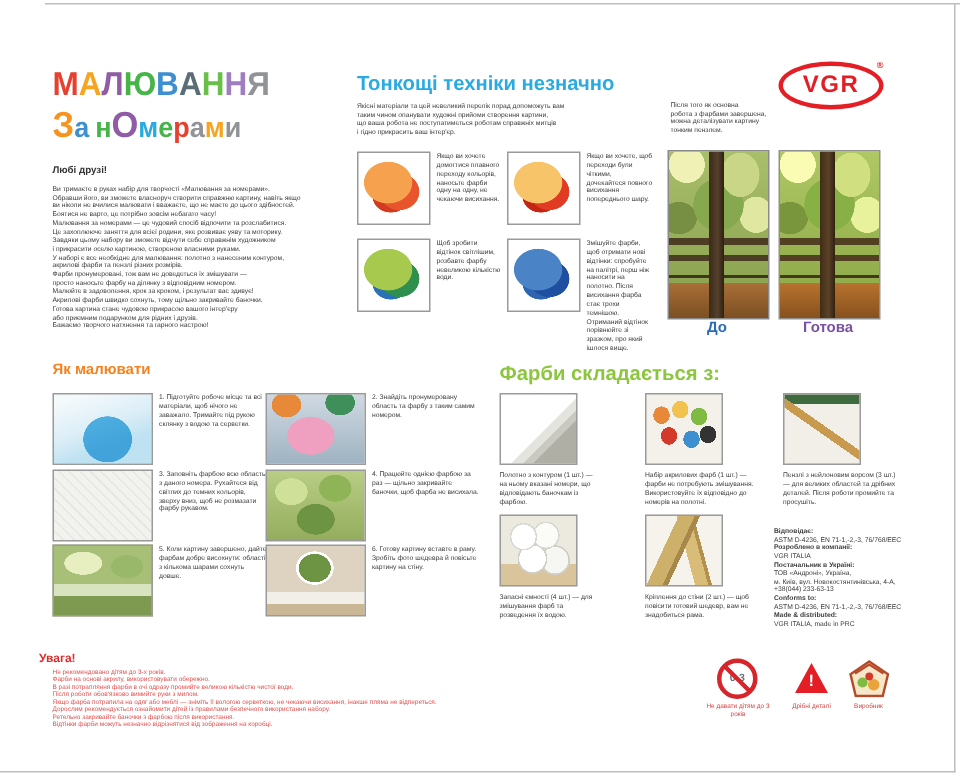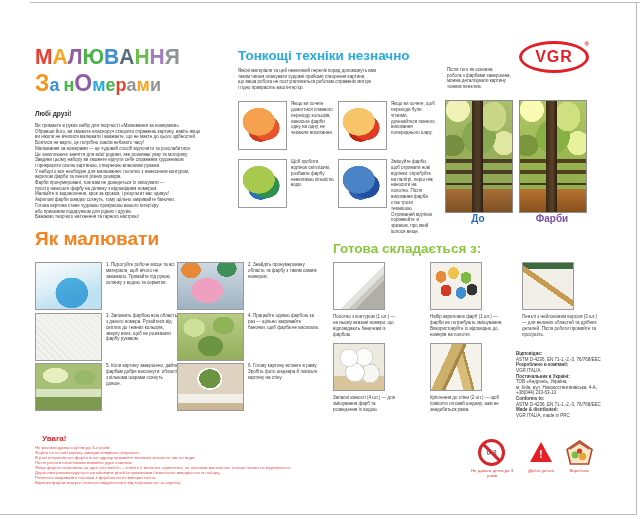--- a/index.html
+++ b/index.html
@@ -46,21 +46,21 @@
       radial-gradient(42% 26% at 50% 32%, #86a84e 0 60%, transparent 61%),
       radial-gradient(28% 18% at 88% 38%, #dfe7a0 0 60%, transparent 61%),
       radial-gradient(30% 16% at 10% 40%, #768f43 0 60%, transparent 61%),
       linear-gradient(#aabf6c, #93aa57 60%, #88a050);}
   #scene-before{left:445px;}
   #scene-after{left:519px;filter:saturate(1.15) brightness(1.04);}
   #ba-before-label{position:absolute;left:445px;top:213px;width:66px;text-align:center;font-weight:bold;font-size:10px;color:#2b6cb5;}
   #ba-after-label{position:absolute;left:519px;top:213px;width:66px;text-align:center;font-weight:bold;font-size:10px;color:#7b52a2;}
 
   
-  #how-head{position:absolute;left:35px;top:228px;font-size:19px;font-weight:bold;color:#f58220;}
+  #how-head{position:absolute;left:35px;top:241px;font-size:10px;font-weight:bold;color:#f58220;}
   .step{position:absolute;}
   .step-photo{width:65px;height:46px;border:1px solid #9a9a9a;float:left;}
   .step-cap{margin-left:71px;width:72px;}
   #step-0{left:35px;top:262px;width:145px;} #step-1{left:177px;top:262px;width:145px;}
   #step-2{left:35px;top:313px;width:145px;} #step-3{left:177px;top:313px;width:145px;}
   #step-4{left:35px;top:363px;width:145px;} #step-5{left:177px;top:363px;width:145px;}
   .ph-1{background:linear-gradient(160deg,#f4f9fc 10%,#dceef7 45%,#bfe2f2 70%),radial-gradient(45% 60% at 55% 65%,#57b8e6 0 55%,transparent 56%);background-blend-mode:multiply;}
   .ph-2{background:radial-gradient(40% 45% at 45% 60%,#ef9fc0 0 60%,transparent 61%),radial-gradient(25% 30% at 20% 15%,#e8893a 0 60%,transparent 61%),radial-gradient(25% 30% at 75% 12%,#3e8f5a 0 60%,transparent 61%),linear-gradient(#cfd9e2,#9fb3c2);}
   .ph-3{background:repeating-linear-gradient(45deg,#f2f2ee 0 4px,#e7e7e1 4px 5px),#f4f4f0;}
   .ph-4{background:radial-gradient(30% 35% at 25% 30%,#cfe098 0 55%,transparent 56%),radial-gradient(30% 35% at 70% 25%,#8fb457 0 55%,transparent 56%),radial-gradient(35% 40% at 50% 70%,#6d9442 0 55%,transparent 56%),linear-gradient(#b9cd85,#94ad5d);}
@@ -76,21 +76,21 @@
   #kit-3{left:333px;top:343px;width:64px;} #kit-4{left:430px;top:343px;width:76px;}
   .kp-1{background:linear-gradient(135deg,#ffffff 0 55%,#e4e4df 55% 63%,#c9c9c2 63% 70%,#b0afa6 70%);}
   .kp-2{background:radial-gradient(12% 14% at 20% 30%,#e8893a 0 90%,transparent 91%),radial-gradient(12% 14% at 45% 22%,#f2c24e 0 90%,transparent 91%),radial-gradient(12% 14% at 70% 32%,#7fba42 0 90%,transparent 91%),radial-gradient(12% 14% at 30% 60%,#d43a2a 0 90%,transparent 91%),radial-gradient(12% 14% at 60% 65%,#3e8fd0 0 90%,transparent 91%),radial-gradient(12% 14% at 82% 58%,#333 0 90%,transparent 91%),#f4f1ea;}
   .kp-3{background:linear-gradient(35deg,transparent 46%,#c89a4e 46% 54%,transparent 54%),linear-gradient(180deg,#3e6b3e 0 14%,transparent 14%),#f1efe8;}
   .kp-4{background:radial-gradient(20% 22% at 30% 30%,#ffffff 0 80%,#d8d8d2 81% 90%,transparent 91%),radial-gradient(20% 22% at 60% 28%,#fbfbf8 0 80%,#d8d8d2 81% 90%,transparent 91%),radial-gradient(22% 24% at 42% 62%,#ffffff 0 80%,#cfcfc8 81% 90%,transparent 91%),radial-gradient(22% 24% at 72% 64%,#f6f6f2 0 80%,#cfcfc8 81% 90%,transparent 91%),linear-gradient(#eceadf 0 70%,#d9c49c 70%),#eceadf;}
   .kp-5{background:linear-gradient(115deg,transparent 30%,#cdb06a 30% 45%,#a8874a 45% 50%,transparent 50%),linear-gradient(75deg,transparent 52%,#d8bc78 52% 66%,#b2914f 66% 70%,transparent 70%),#f5f3ec;}
   #kit-info{position:absolute;left:516px;top:351px;width:104px;font-size:4.5px;line-height:1.25;color:#3c3c3c;}
   #kit-info div{white-space:nowrap;}
 
   
-  #warn-head{position:absolute;left:42px;top:434px;font-size:8px;font-weight:bold;color:#e02b2b;}
+  #warn-head{position:absolute;left:26px;top:434px;font-size:8px;font-weight:bold;color:#e02b2b;}
   #warn-text{position:absolute;left:35px;top:446px;width:300px;color:#e05252;font-size:4.3px;line-height:1.15;}
 
   
   .badge-cap{position:absolute;top:468px;font-size:4.3px;color:#d64545;text-align:center;}
   #badge-0-cap{left:470px;width:44px;} #badge-1-cap{left:523px;width:36px;} #badge-2-cap{left:562px;width:34px;}
   #age-icon{position:absolute;left:478px;top:439px;width:27px;height:27px;border:3px solid #d6252b;border-radius:50%;box-sizing:border-box;}
   #age-icon .num{position:absolute;left:0;top:7px;width:21px;text-align:center;font-size:7px;font-weight:bold;color:#6b6b6b;}
   #age-icon .bar{position:absolute;left:-2px;top:9px;width:25px;height:3px;background:#d6252b;transform:rotate(45deg);}
   #tri-icon{position:absolute;left:530px;top:442px;width:0;height:0;border-left:11px solid transparent;border-right:11px solid transparent;border-bottom:20px solid #e31e24;}
   #tri-icon .ex{position:absolute;left:-2px;top:6px;color:#fff;font-weight:bold;font-size:11px;}
@@ -156,21 +156,21 @@
     <sup>®</sup>
   </div>
 
   <div id="ba-note" class="tiny">Після того як основна
 робота з фарбами завершена,
 можна деталізувати картину
 тонким пензлем.</div>
   <div id="scene-before" class="scene"></div>
   <div id="scene-after" class="scene"></div>
   <div id="ba-before-label">До</div>
-  <div id="ba-after-label">Фарби</div>
+  <div id="ba-after-label">Готова</div>
 
   <div id="how-head">Як малювати</div>
 
   <div id="step-0" class="step">
     <div class="step-photo ph-1"></div>
     <div class="step-cap caption">1. Підготуйте робоче місце та всі матеріали, щоб нічого не заважало. Тримайте під рукою склянку з водою та серветки.</div>
   </div>
   <div id="step-1" class="step">
     <div class="step-photo ph-2"></div>
     <div class="step-cap caption">2. Знайдіть пронумеровану область та фарбу з таким самим номером.</div>
@@ -185,21 +185,21 @@
   </div>
   <div id="step-4" class="step">
     <div class="step-photo ph-5"></div>
     <div class="step-cap caption">5. Коли картину завершено, дайте фарбам добре висохнути: області з кількома шарами сохнуть довше.</div>
   </div>
   <div id="step-5" class="step">
     <div class="step-photo ph-6"></div>
     <div class="step-cap caption">6. Готову картину вставте в раму. Зробіть фото шедевра й повісьте картину на стіну.</div>
   </div>
 
-  <div id="kit-head">Готова складається з:</div>
+  <div id="kit-head">Фарби складається з:</div>
 
   <div id="kit-0" class="kit-item">
     <div class="kit-photo kp-1"></div>
     <div class="caption">Полотно з контуром (1 шт.) — на ньому вказані номери, що відповідають баночкам із фарбою.</div>
   </div>
   <div id="kit-1" class="kit-item">
     <div class="kit-photo kp-2"></div>
     <div class="caption">Набір акрилових фарб (1 шт.) — фарби не потребують змішування. Використовуйте їх відповідно до номерів на полотні.</div>
   </div>
   <div id="kit-2" class="kit-item">

